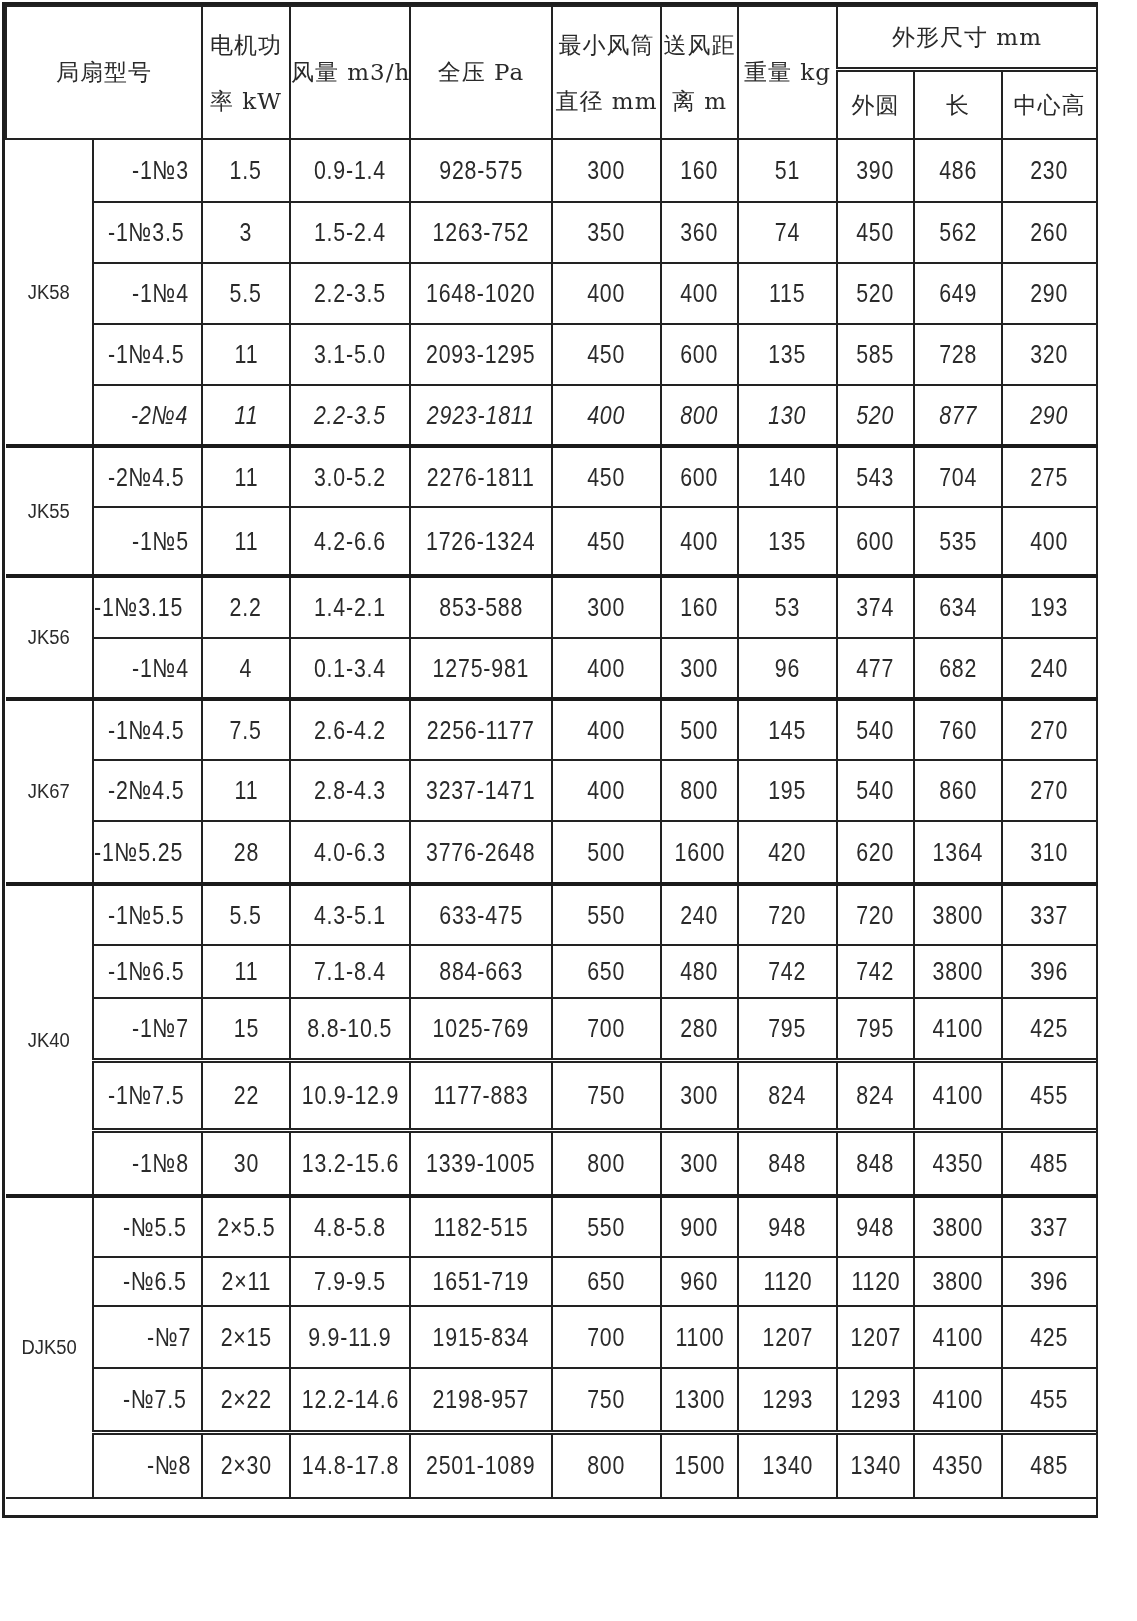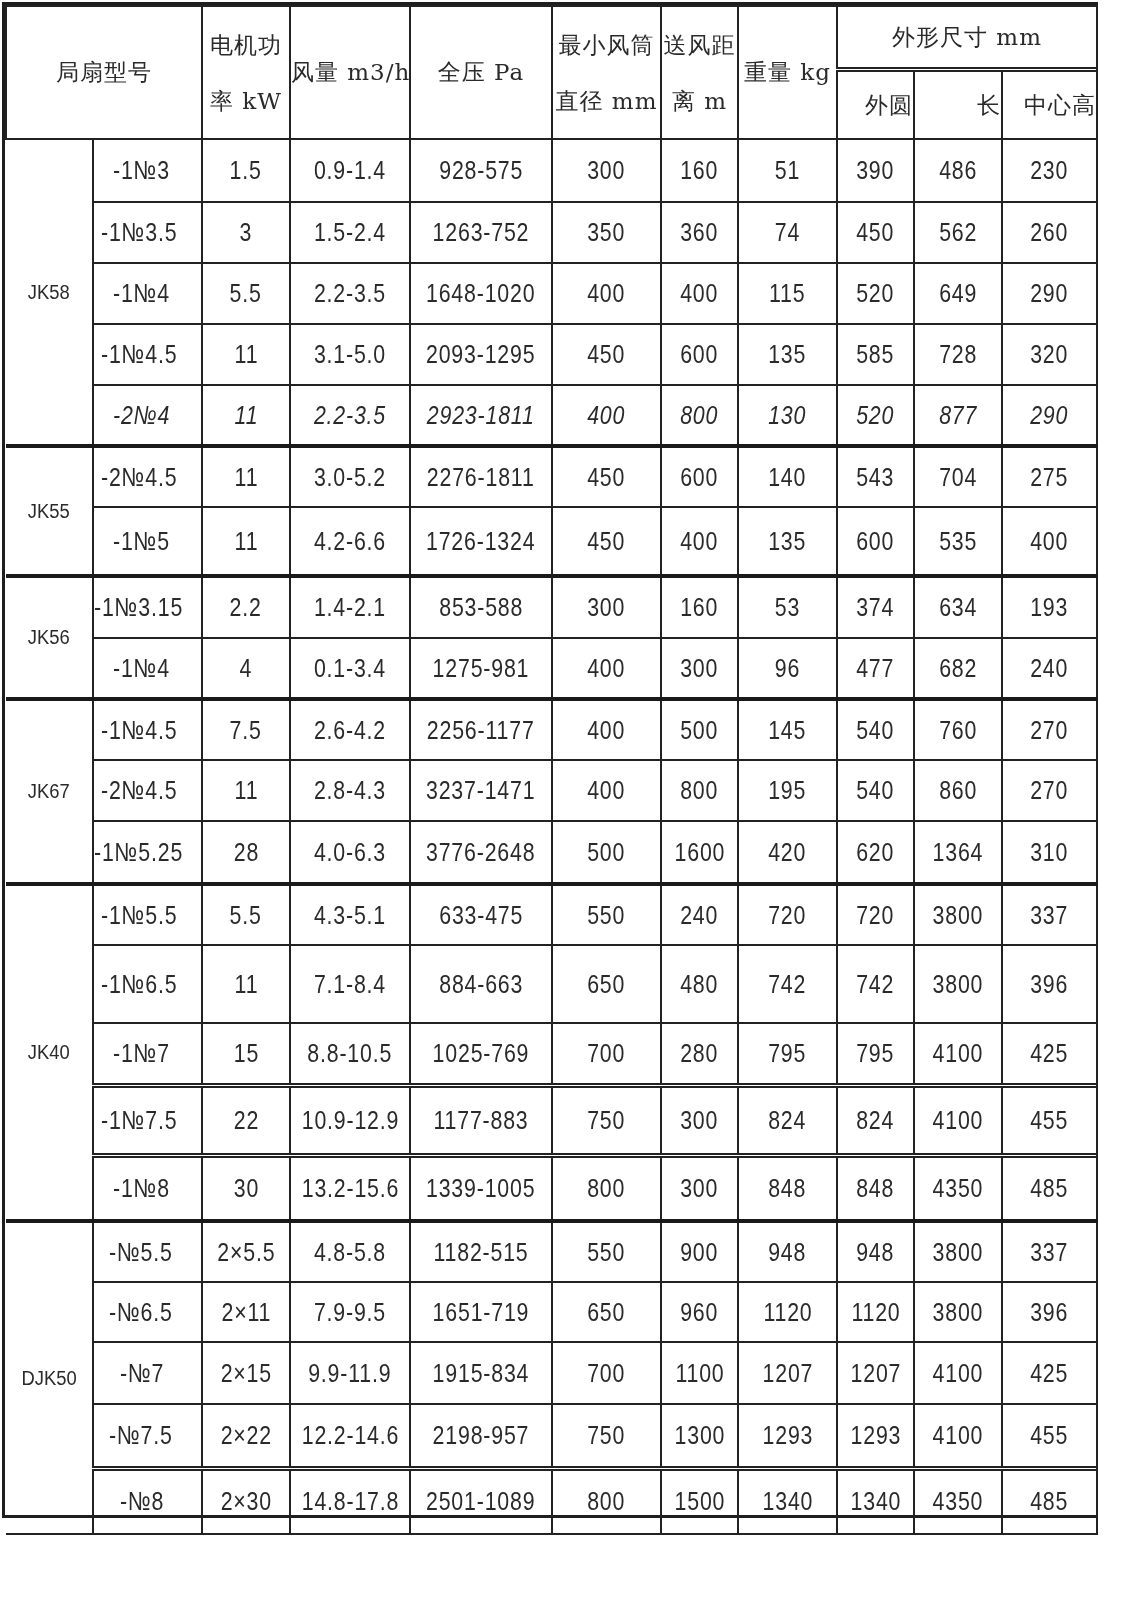--- a/index.html
+++ b/index.html
@@ -8,26 +8,26 @@
   #sheet { position: absolute; left: 2px; top: 2px; width: 1096px; height: 1516px;
            border: 3px solid #1e1e1e; border-right-width: 2px; box-sizing: border-box; }
   table { border-collapse: collapse; table-layout: fixed; width: 1091px; }
   td, th { border: 2px solid #222; text-align: center; vertical-align: middle; padding: 0;
            font-weight: normal; overflow: hidden; white-space: nowrap; }
   th { font-size: 23px; letter-spacing: 1px; font-family: "DejaVu Serif", "Liberation Serif", serif; }
   th .line { display: block; line-height: 56px; }
   td { font-size: 26px; font-family: "Liberation Sans", "DejaVu Sans", sans-serif;
        transform-origin: center; }
   td.num span { display: inline-block; transform: scaleX(0.82); letter-spacing: 1px; }
-  td.model { text-align: center; }
+  td.model { text-align: right; }
   td.model span { display: inline-block; transform: scaleX(0.82); transform-origin: left center; letter-spacing: 1px; }
   td.group { font-size: 20px; border-left: none; }
   td.group span { display: inline-block; transform: scaleX(0.92); }
   tr.head-top th { height: 60px; }
-  tr.head-bottom th { height: 66px; text-align: right; }
+  tr.head-bottom th { height: 66px; }
   th.dims-title { border-bottom: 5px double #222; }
   tr.sep-double td { border-top: 5px double #222; }
   tr.sep-group td { border-top: 4px solid #1a1a1a; }
 </style>
 </head>
 <body>
 
 <div id="sheet">
 <table>
   <colgroup>
@@ -224,21 +224,21 @@
           <td class="num"><span>5.5</span></td>
           <td class="num"><span>4.3-5.1</span></td>
           <td class="num"><span>633-475</span></td>
           <td class="num"><span>550</span></td>
           <td class="num"><span>240</span></td>
           <td class="num"><span>720</span></td>
           <td class="num"><span>720</span></td>
           <td class="num"><span>3800</span></td>
           <td class="num"><span>337</span></td>
         </tr>
-        <tr style="height: 78px;">
+        <tr style="height: 53px;">
           <td class="model"><span>-1№6.5</span></td>
           <td class="num"><span>11</span></td>
           <td class="num"><span>7.1-8.4</span></td>
           <td class="num"><span>884-663</span></td>
           <td class="num"><span>650</span></td>
           <td class="num"><span>480</span></td>
           <td class="num"><span>742</span></td>
           <td class="num"><span>742</span></td>
           <td class="num"><span>3800</span></td>
           <td class="num"><span>396</span></td>
@@ -285,21 +285,21 @@
           <td class="num"><span>2×5.5</span></td>
           <td class="num"><span>4.8-5.8</span></td>
           <td class="num"><span>1182-515</span></td>
           <td class="num"><span>550</span></td>
           <td class="num"><span>900</span></td>
           <td class="num"><span>948</span></td>
           <td class="num"><span>948</span></td>
           <td class="num"><span>3800</span></td>
           <td class="num"><span>337</span></td>
         </tr>
-        <tr style="height: 60px;">
+        <tr style="height: 49px;">
           <td class="model"><span>-№6.5</span></td>
           <td class="num"><span>2×11</span></td>
           <td class="num"><span>7.9-9.5</span></td>
           <td class="num"><span>1651-719</span></td>
           <td class="num"><span>650</span></td>
           <td class="num"><span>960</span></td>
           <td class="num"><span>1120</span></td>
           <td class="num"><span>1120</span></td>
           <td class="num"><span>3800</span></td>
           <td class="num"><span>396</span></td>

